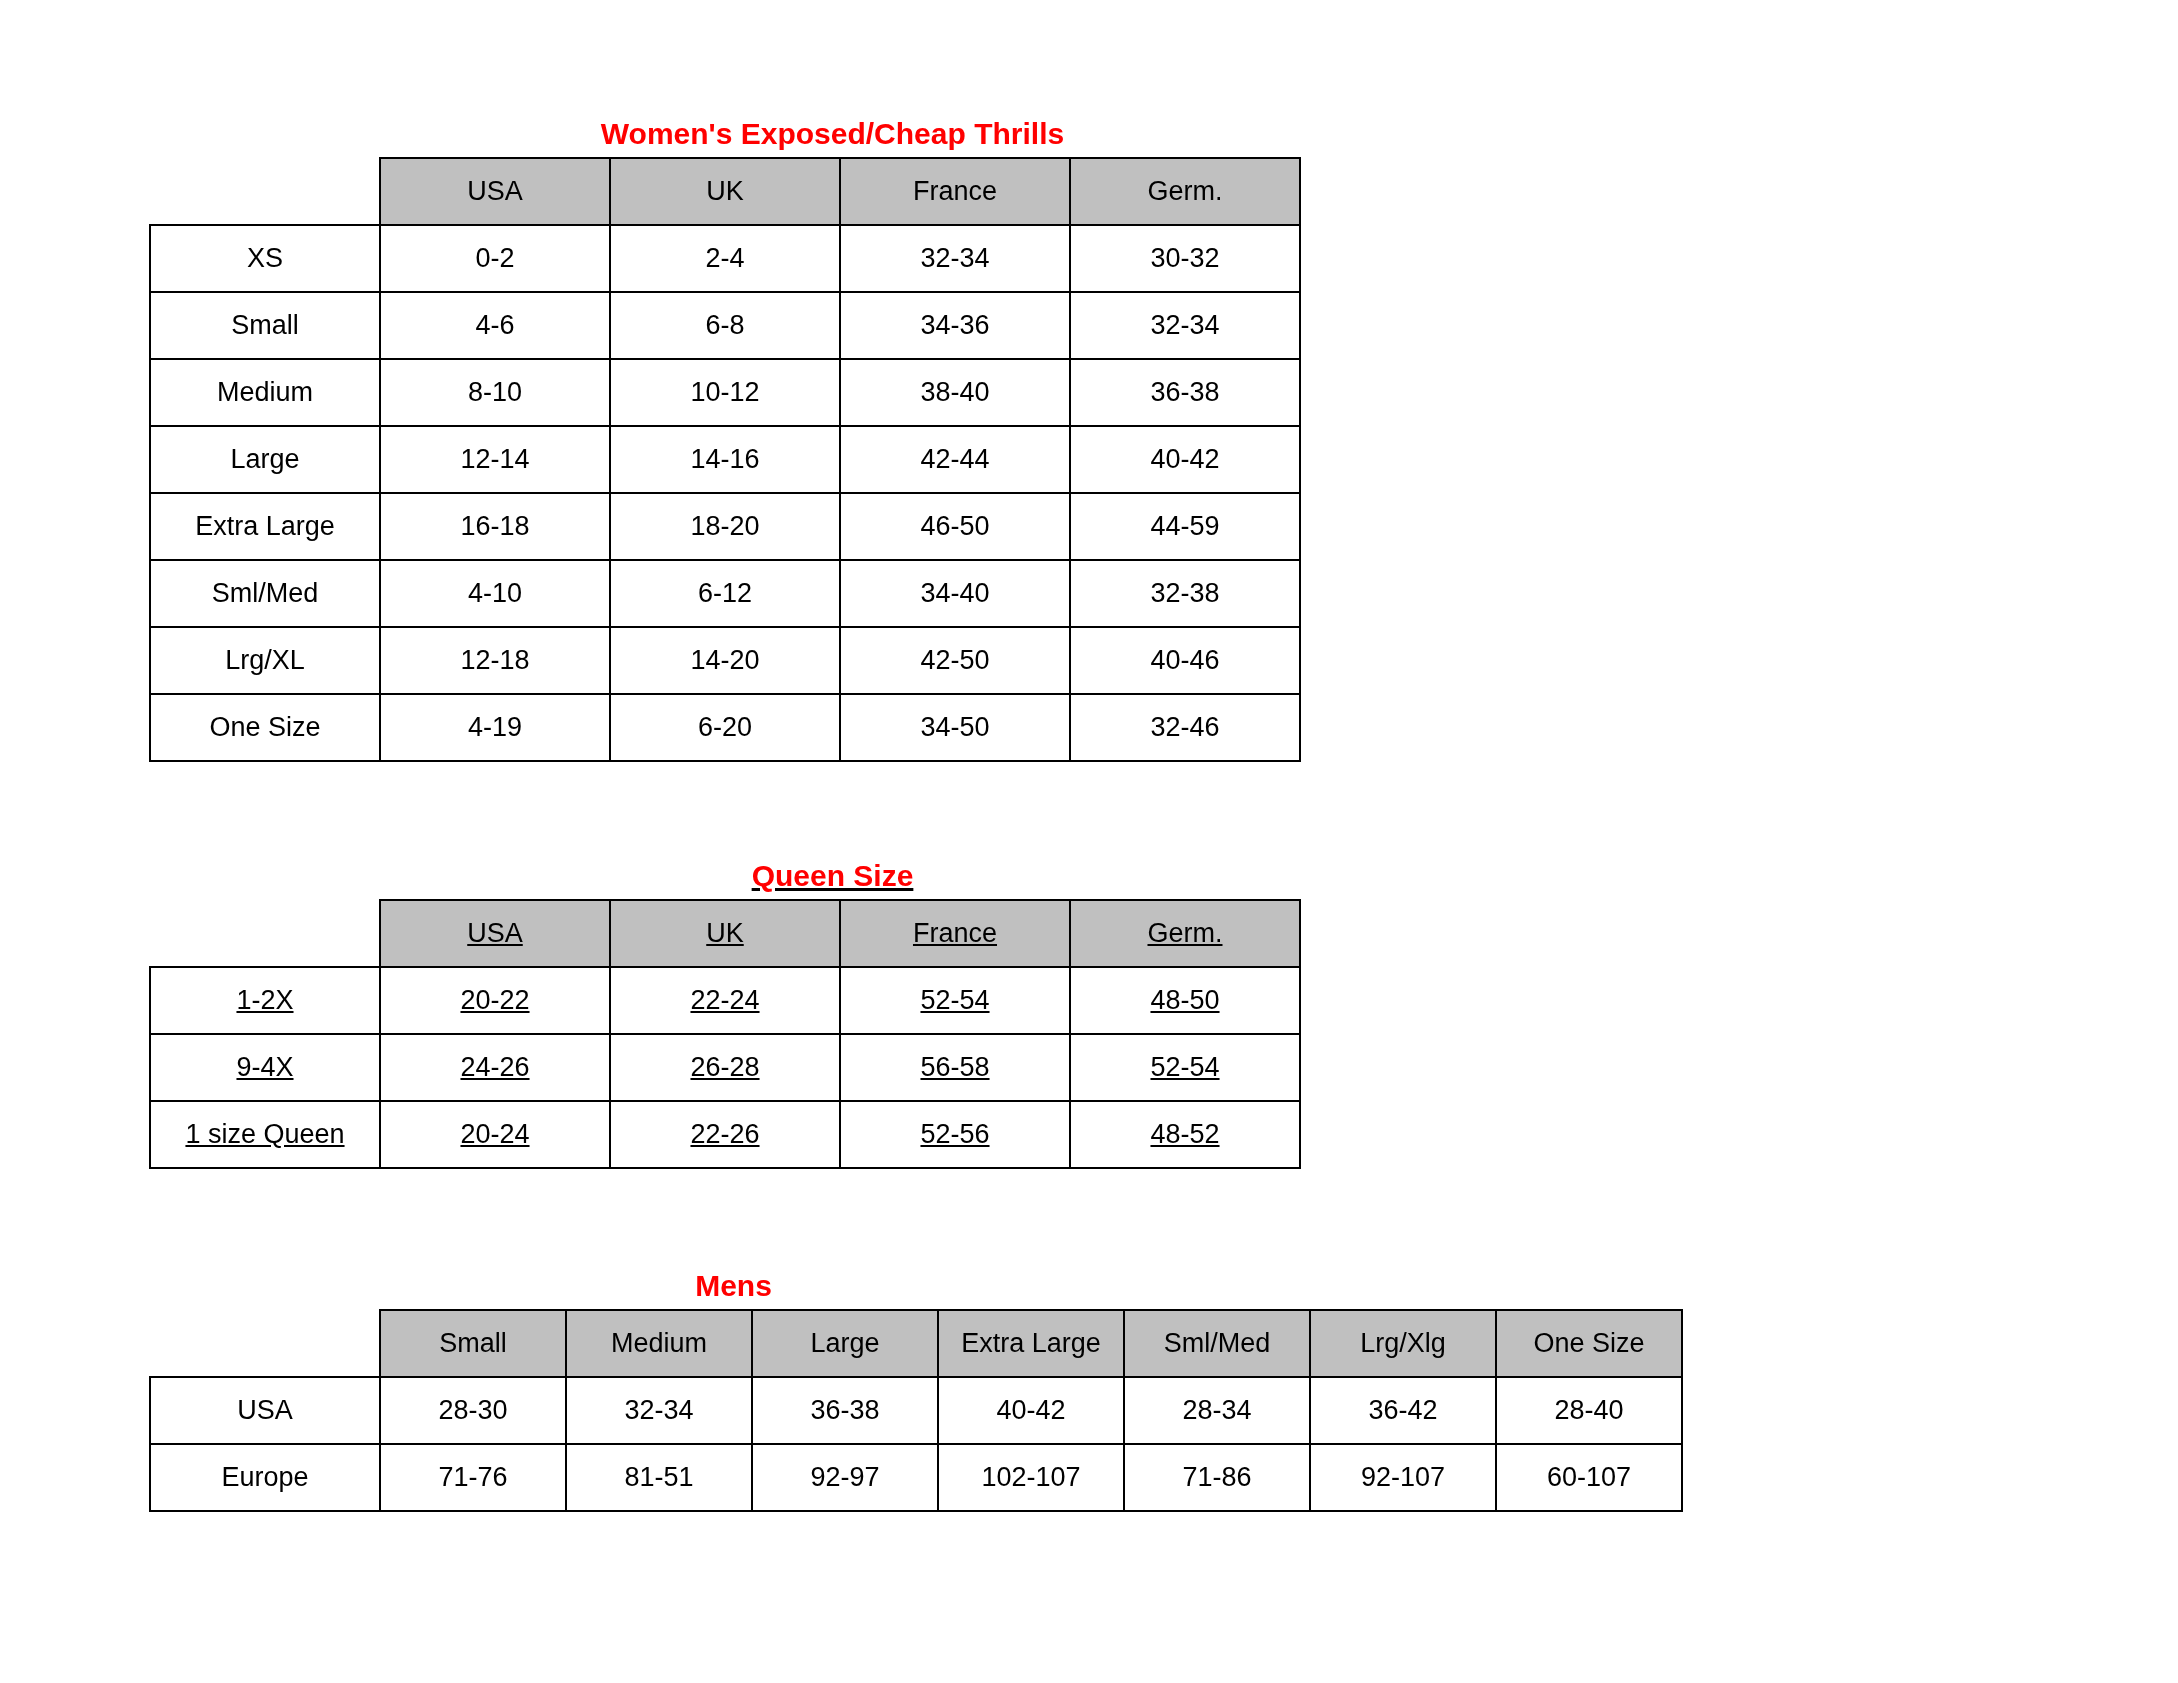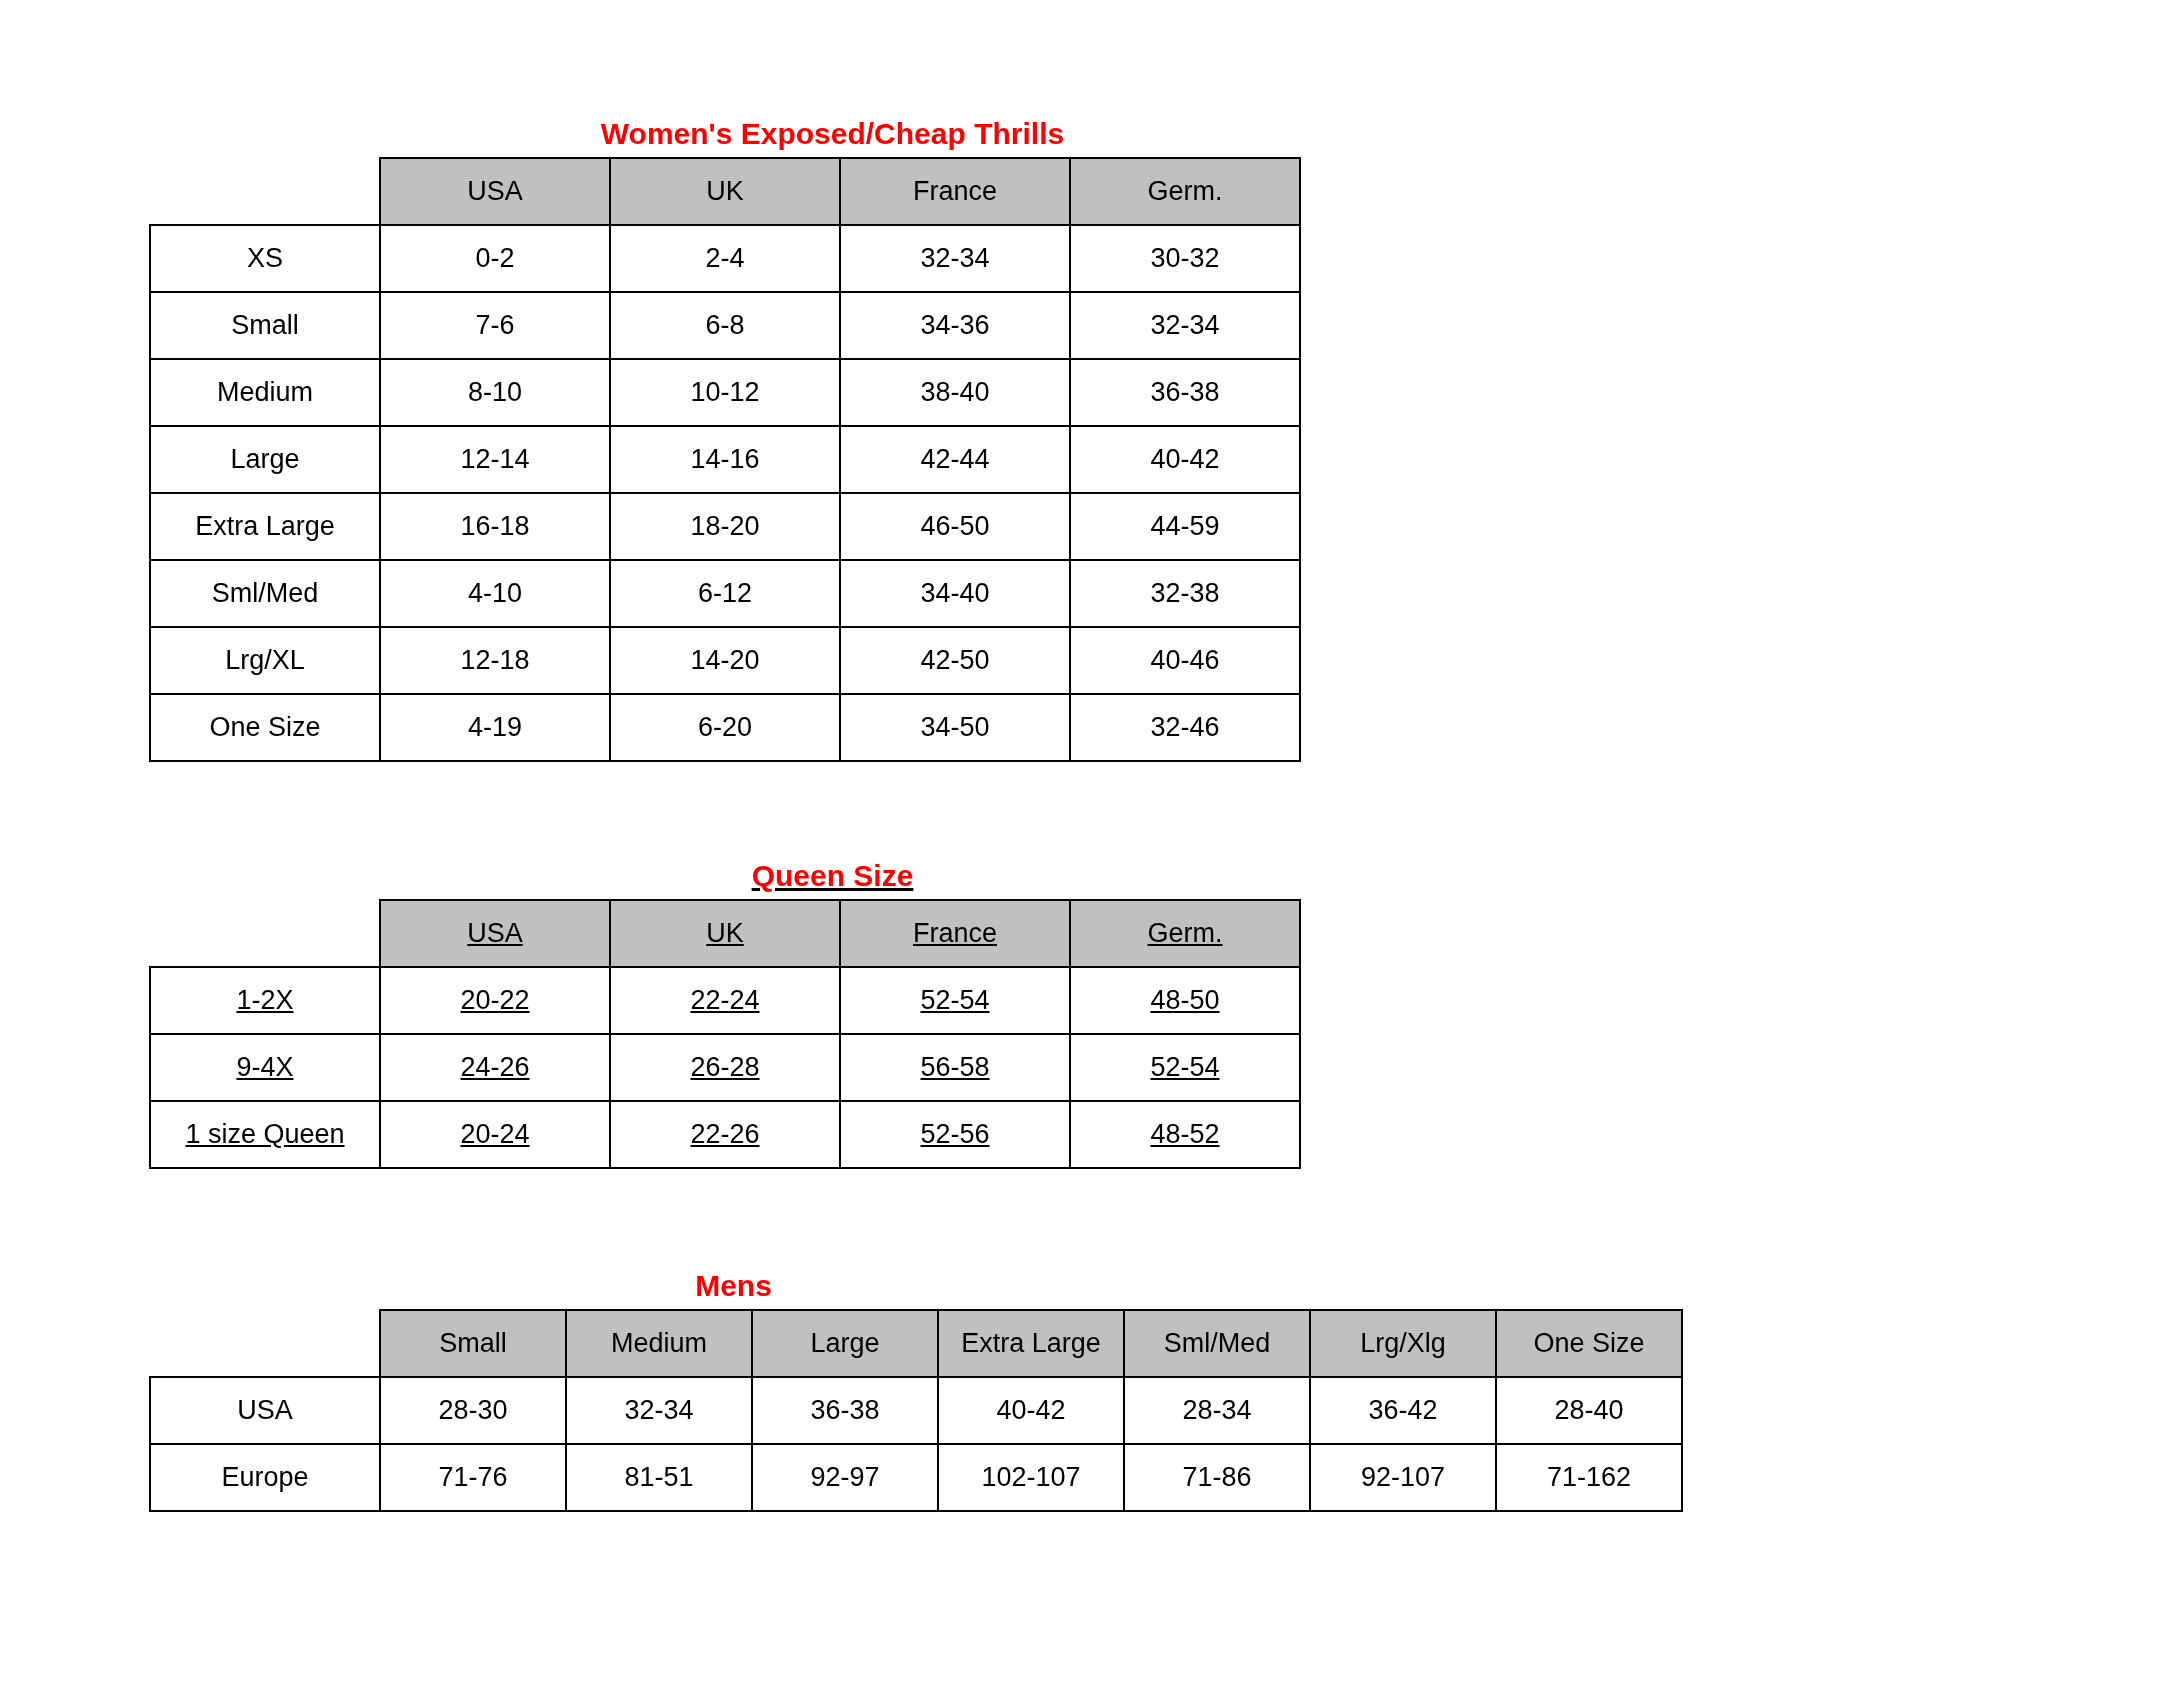--- a/index.html
+++ b/index.html
@@ -108,21 +108,21 @@
       <tbody>
         <tr>
           <td>XS</td>
           <td>0-2</td>
           <td>2-4</td>
           <td>32-34</td>
           <td>30-32</td>
         </tr>
         <tr>
           <td>Small</td>
-          <td>7-6</td>
+          <td>4-6</td>
           <td>6-8</td>
           <td>34-36</td>
           <td>32-34</td>
         </tr>
         <tr>
           <td>Medium</td>
           <td>8-10</td>
           <td>10-12</td>
           <td>38-40</td>
           <td>36-38</td>
@@ -248,20 +248,20 @@
           <td>28-40</td>
         </tr>
         <tr>
           <td>Europe</td>
           <td>71-76</td>
           <td>81-51</td>
           <td>92-97</td>
           <td>102-107</td>
           <td>71-86</td>
           <td>92-107</td>
-          <td>71-162</td>
+          <td>60-107</td>
         </tr>
       </tbody>
     </table>
   </div>
 
 </div>
 
 
 </body></html>

